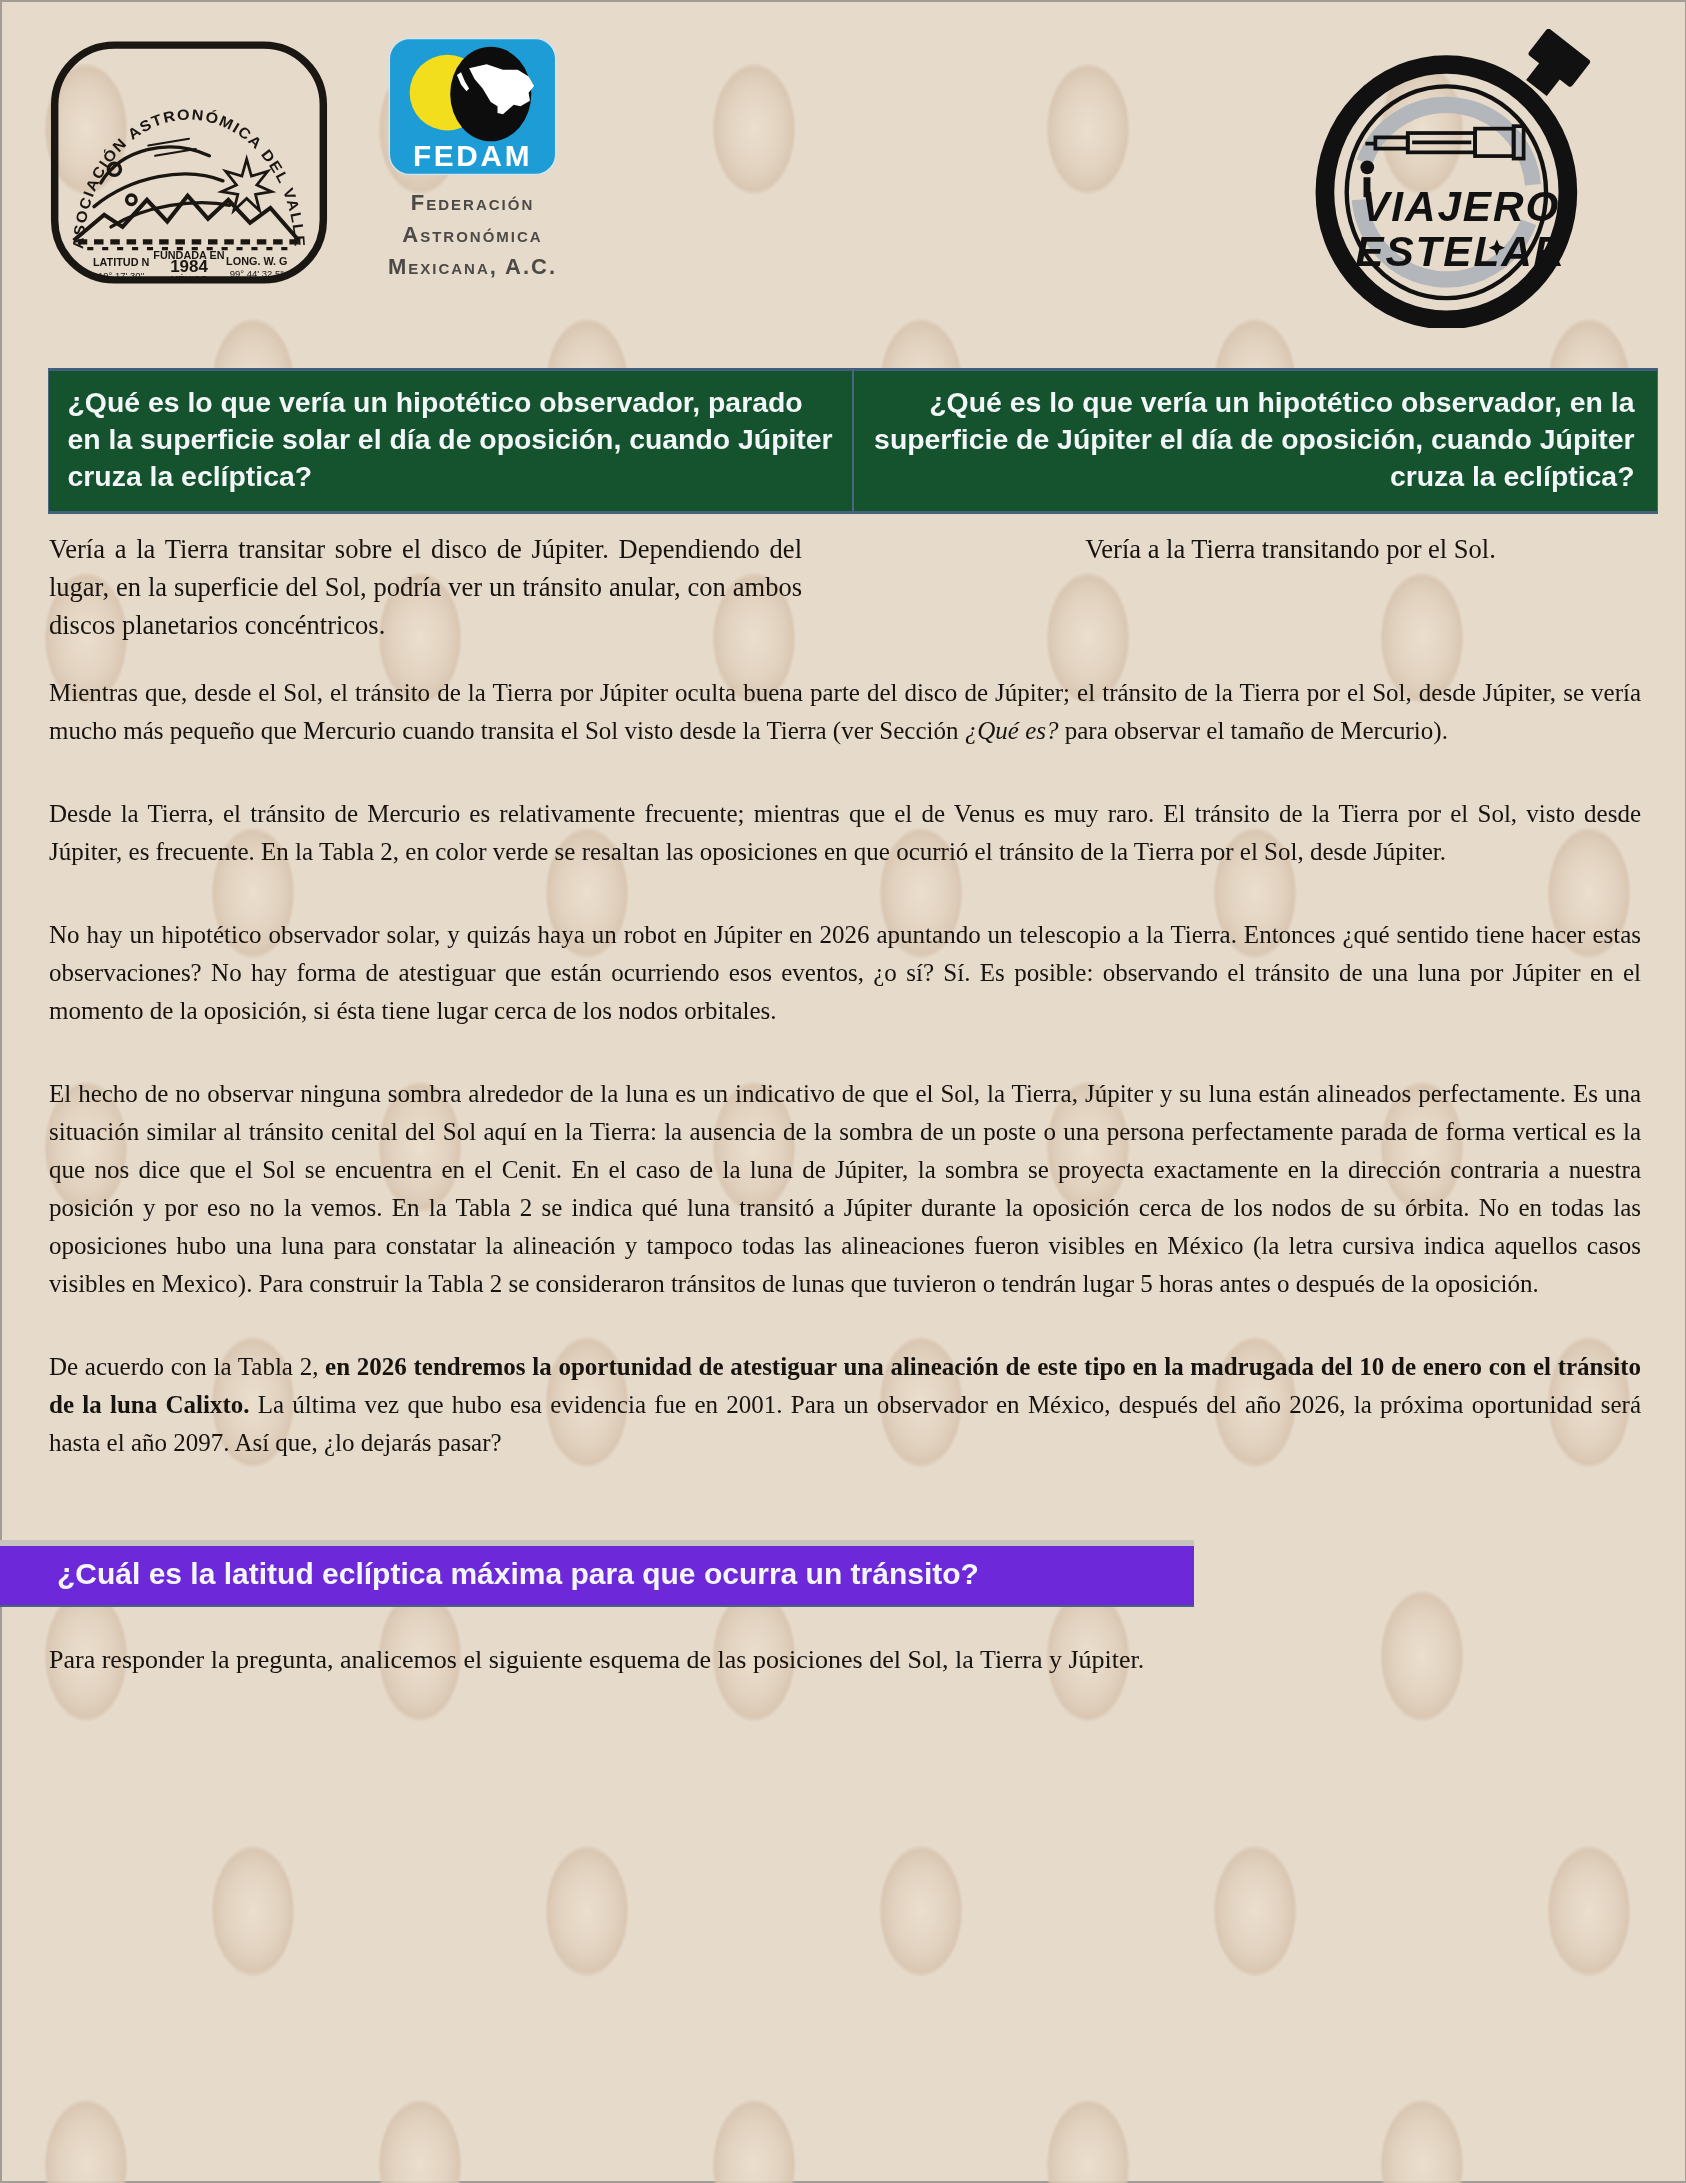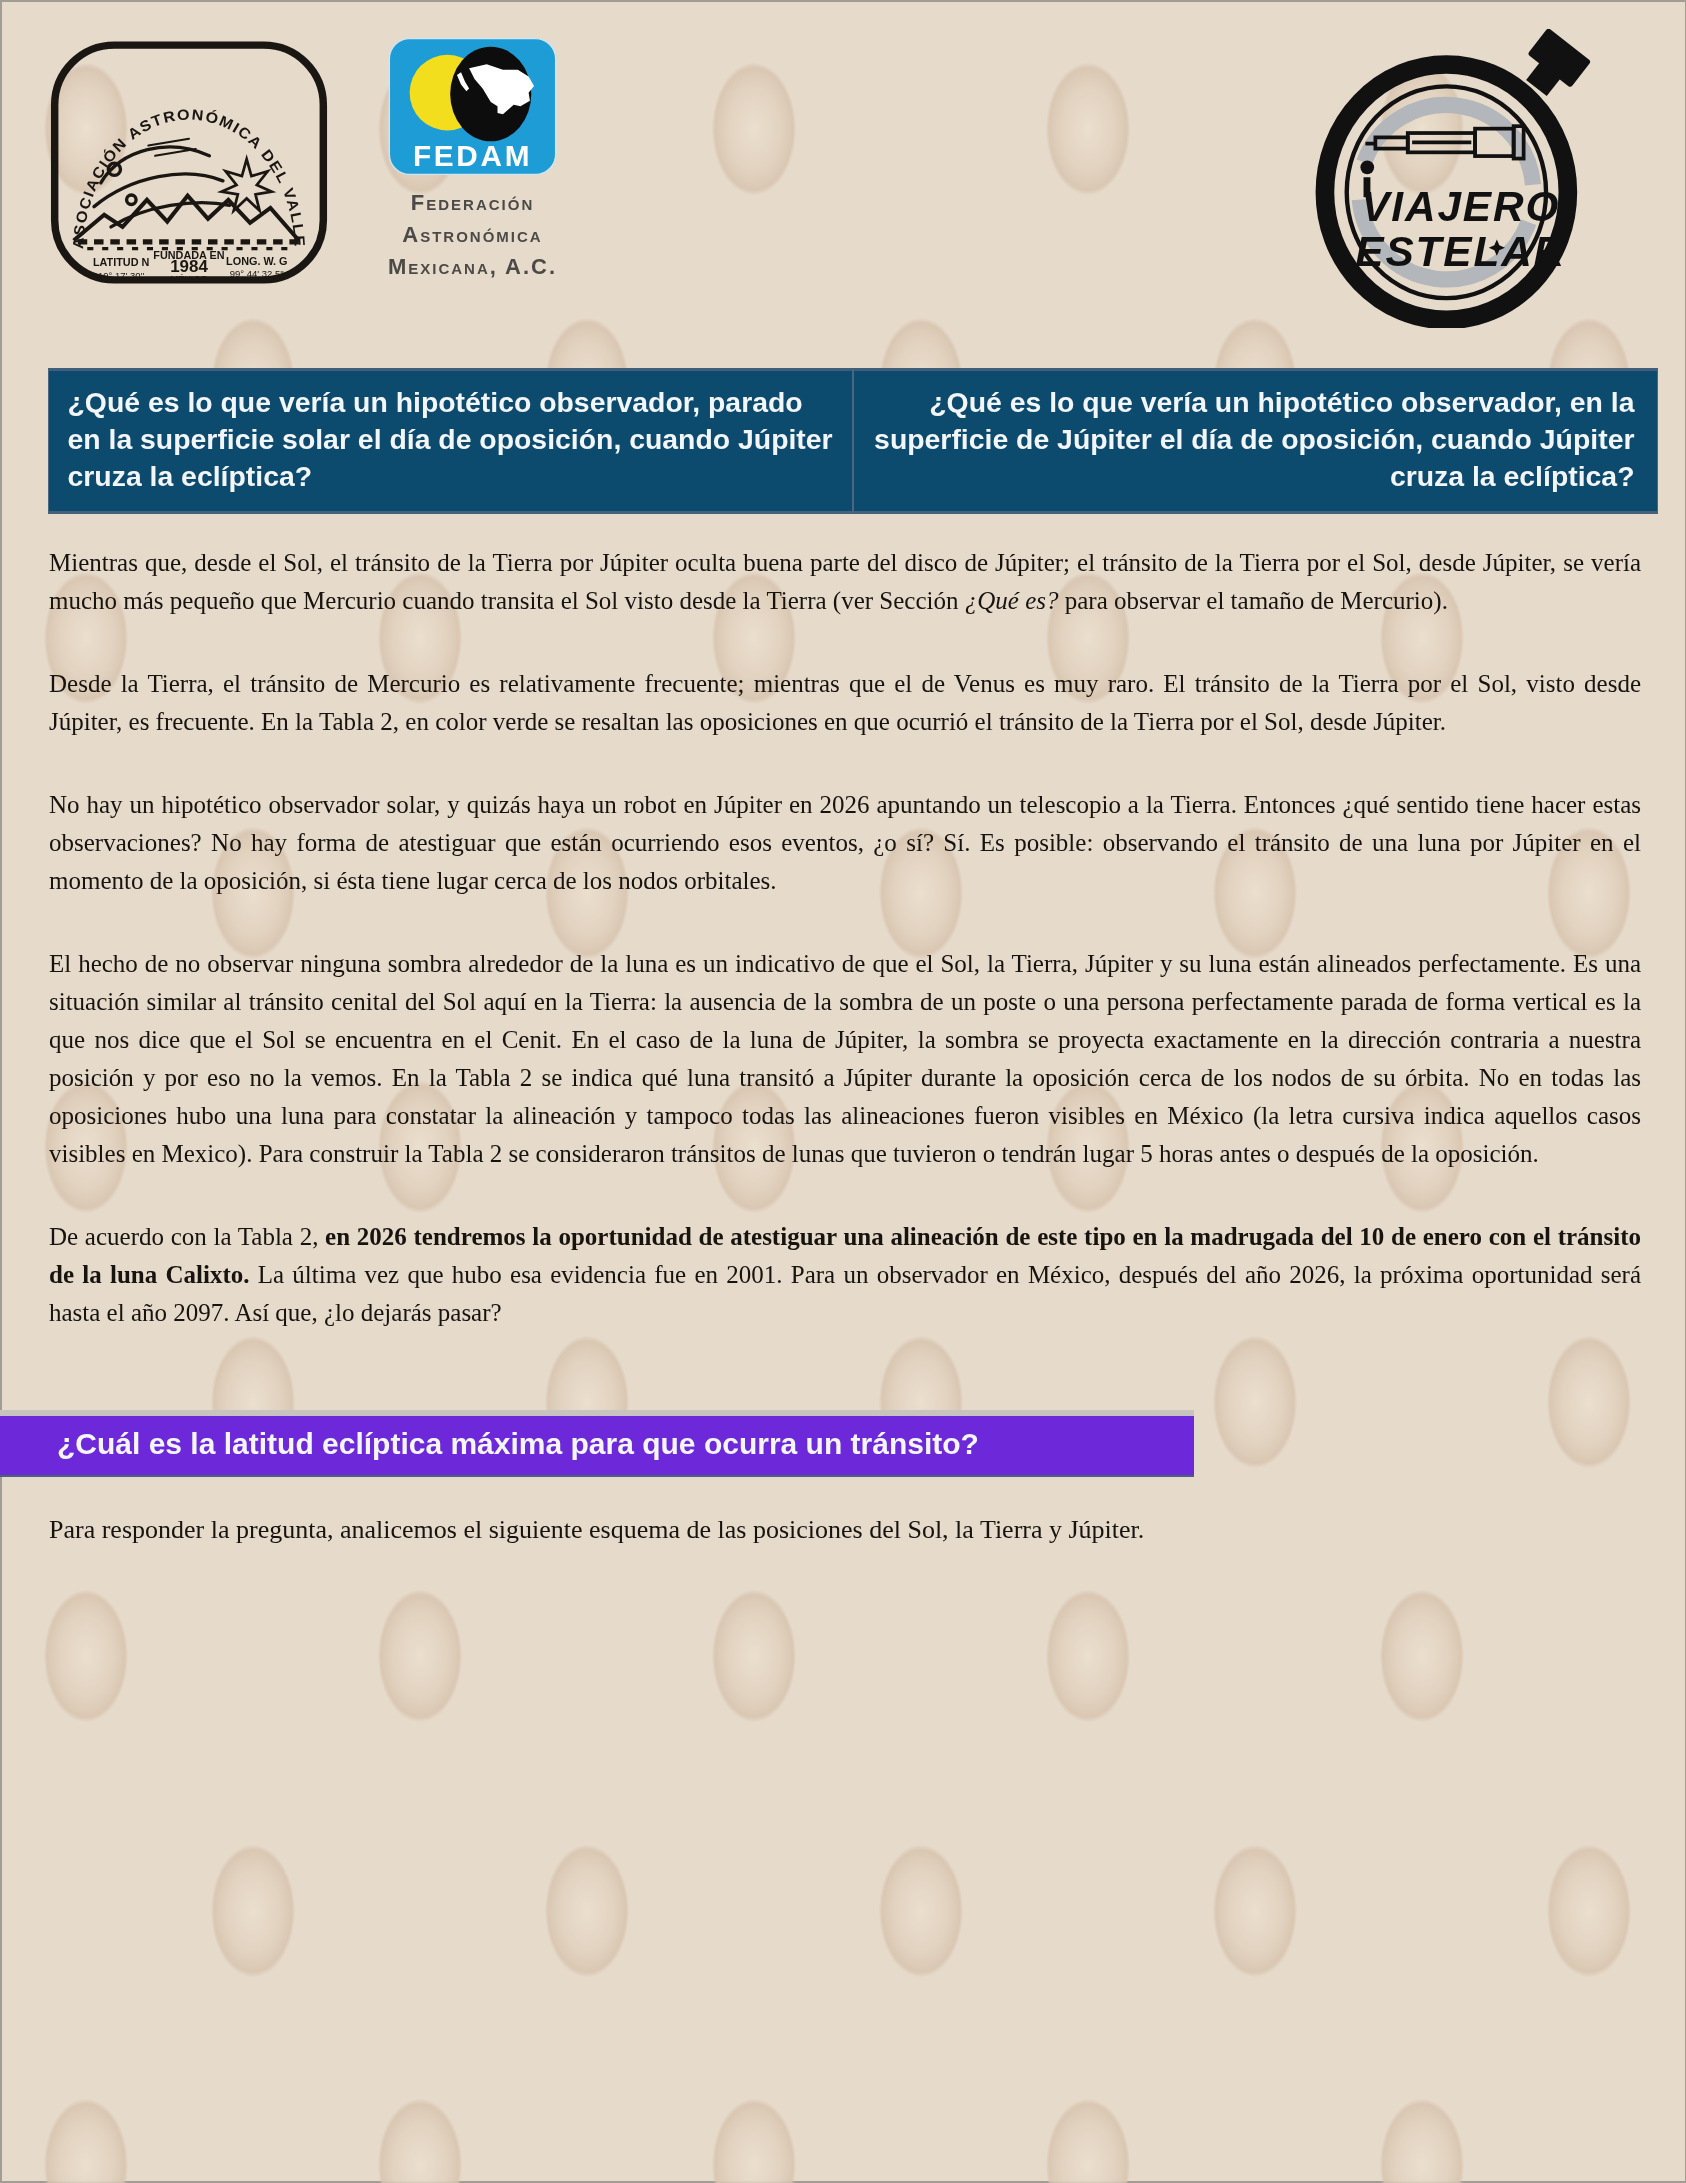--- a/index.html
+++ b/index.html
@@ -33,21 +33,21 @@
   .fedam-caption{margin-top:9.3px;font-family:"Liberation Sans", sans-serif;
     font-variant:small-caps;font-weight:700;letter-spacing:2px;
     font-size:22px;line-height:1.45;color:#4c4a46;}
   .viajero{margin-left:auto;margin-right:48px;width:299px;margin-top:-8px;}
   svg text{font-family:"Liberation Sans", sans-serif;}
 
   
   .qa-row{display:flex;justify-content:space-between;margin-top:32px;padding:0 29px 0 48px;}
   .q-box{
     box-sizing:border-box;width:822px;
-    background:#0c4a6e;color:#f3f6f9;
+    background:#14532d;color:#f3f6f9;
     border-top:3.3px solid #415f7d;border-bottom:3.3px solid #46617c;
     border-left:1.3px solid #4a6682;border-right:1.3px solid #4a6682;
     font-family:"Liberation Sans", sans-serif;font-weight:700;
     font-size:28.4px;line-height:1.3;
     padding:13.2px 17px 16px 18.5px;
   }
   .q-box.right{text-align:right;padding-right:22.5px;}
 
   
   .ans-row{display:flex;justify-content:space-between;margin-top:16px;padding:0 29px 0 49px;align-items:flex-start;}
@@ -166,20 +166,24 @@
         <path d="M316,338 l4,9 9,4 -9,4 -4,9 -4,-9 -9,-4 9,-4 z" fill="#111"></path>
       </svg>
     </div>
   </header>
 
   <section class="qa-row">
     <div class="q-box left">¿Qué es lo que vería un hipotético observador, parado en la superficie solar el día de oposición, cuando Júpiter cruza la eclíptica?</div>
     <div class="q-box right">¿Qué es lo que vería un hipotético observador, en la superficie de Júpiter el día de oposición, cuando Júpiter cruza la eclíptica?</div>
   </section>
 
+  <section class="ans-row">
+    <p class="answer left">Vería a la Tierra transitar sobre el disco de Júpiter. Dependiendo del lugar, en la superficie del Sol, podría ver un tránsito anular, con ambos discos planetarios concéntricos.</p>
+    <p class="answer right">Vería a la Tierra transitando por el Sol.</p>
+  </section>
 
   <section class="body-col">
       <p><span>Mientras que, desde el Sol, el tránsito de la Tierra por Júpiter oculta buena parte del disco de Júpiter; el tránsito de la Tierra por el Sol, desde Júpiter, se vería mucho más pequeño que Mercurio cuando transita el Sol visto desde la Tierra (ver Sección </span><span class="italic">¿Qué es?</span><span> para observar el tamaño de Mercurio).</span></p>
       <p><span>Desde la Tierra, el tránsito de Mercurio es relativamente frecuente; mientras que el de Venus es muy raro. El tránsito de la Tierra por el Sol, visto desde Júpiter, es frecuente. En la Tabla 2, en color verde se resaltan las oposiciones en que ocurrió el tránsito de la Tierra por el Sol, desde Júpiter.</span></p>
       <p><span>No hay un hipotético observador solar, y quizás haya un robot en Júpiter en 2026 apuntando un telescopio a la Tierra. Entonces ¿qué sentido tiene hacer estas observaciones? No hay forma de atestiguar que están ocurriendo esos eventos, ¿o sí?   Sí. Es posible: observando el tránsito de una luna por Júpiter en el momento de la oposición, si ésta tiene lugar cerca de los nodos orbitales.</span></p>
       <p><span>El hecho de no observar ninguna sombra alrededor de la luna es un indicativo de que el Sol, la Tierra, Júpiter y su luna están alineados perfectamente. Es una situación similar al tránsito cenital del Sol aquí en la Tierra: la ausencia de la sombra de un poste o una persona perfectamente parada de forma vertical es la que nos dice que el Sol se encuentra en el Cenit. En el caso de la luna de Júpiter, la sombra se proyecta exactamente en la dirección contraria a nuestra posición y por eso no la vemos. En la Tabla 2 se indica qué luna transitó a Júpiter durante la oposición cerca de los nodos de su órbita. No en todas las oposiciones hubo una luna para constatar la alineación y tampoco todas las alineaciones fueron visibles en México (la letra cursiva indica aquellos casos visibles en Mexico). Para construir la Tabla 2 se consideraron tránsitos de lunas que tuvieron o tendrán lugar 5 horas antes o después de la oposición.</span></p>
       <p><span>De acuerdo con la Tabla 2, </span><span class="bold">en 2026 tendremos la oportunidad de atestiguar una alineación de este tipo en la madrugada del 10 de enero con el tránsito de la luna Calixto.</span><span>  La última vez que hubo esa evidencia fue en 2001. Para un observador en México, después del año 2026, la próxima oportunidad será hasta el año 2097. Así que, ¿lo dejarás pasar?</span></p>
     </section>
 
   <div class="section-bar">

